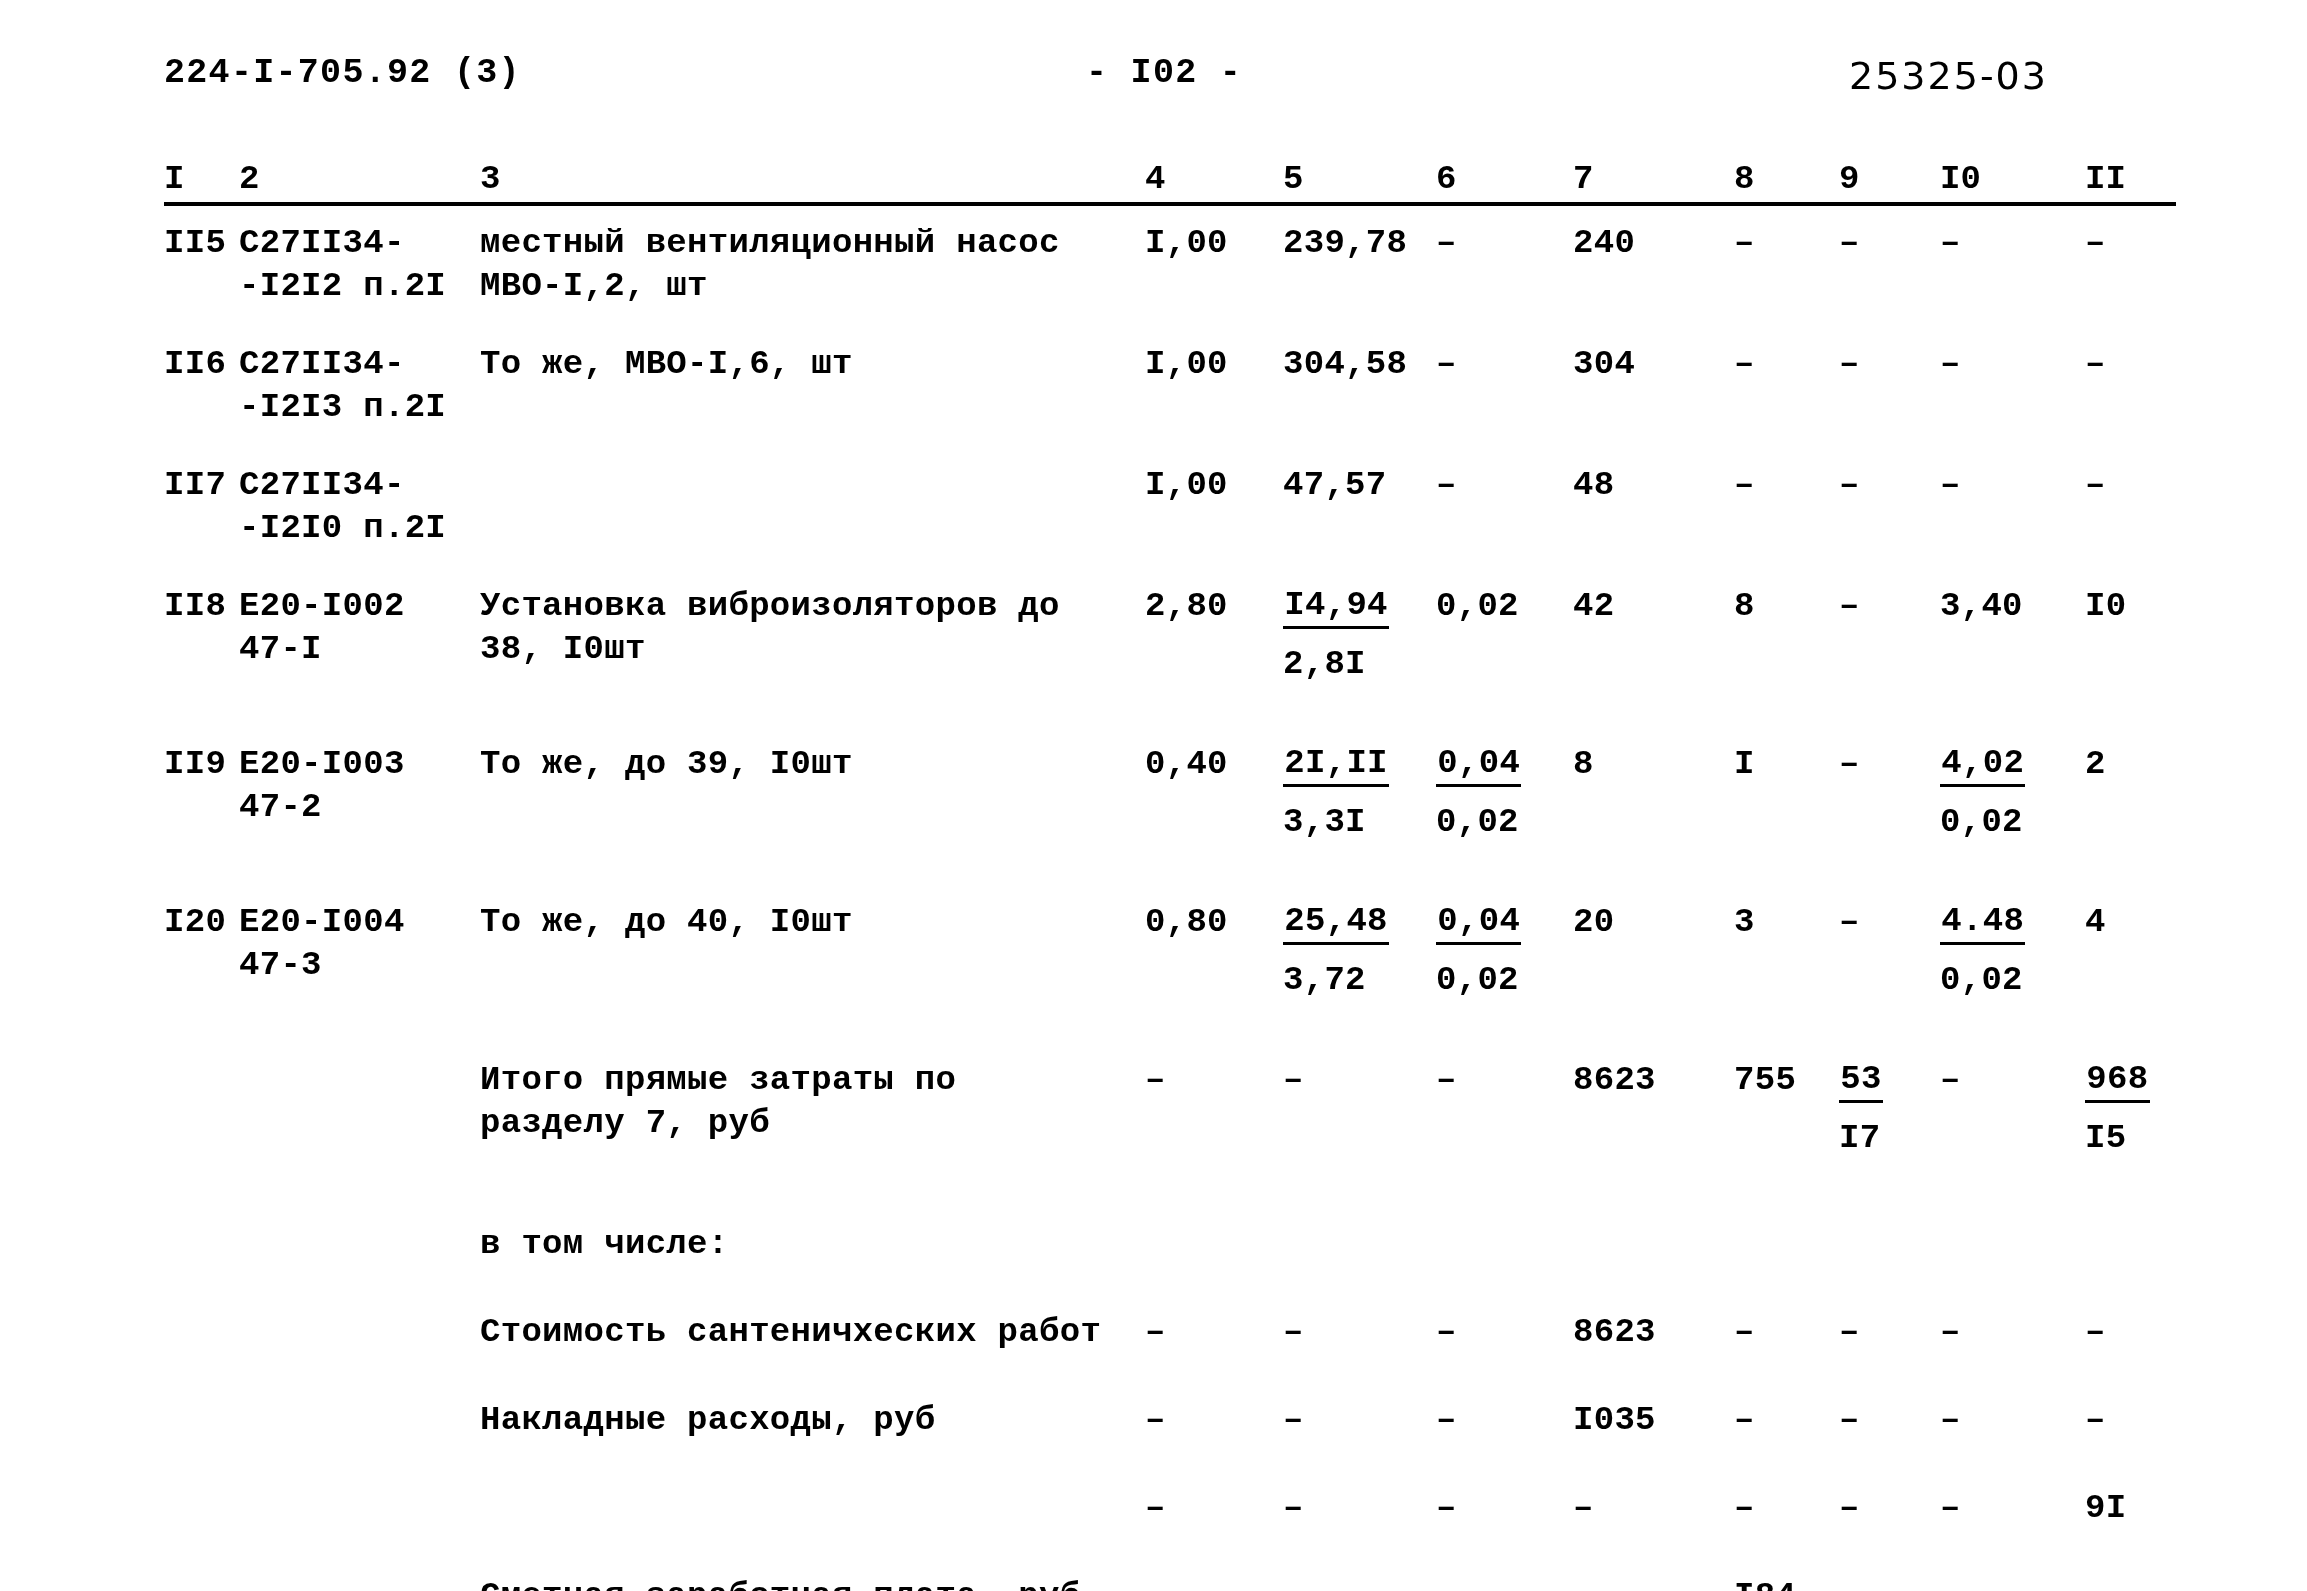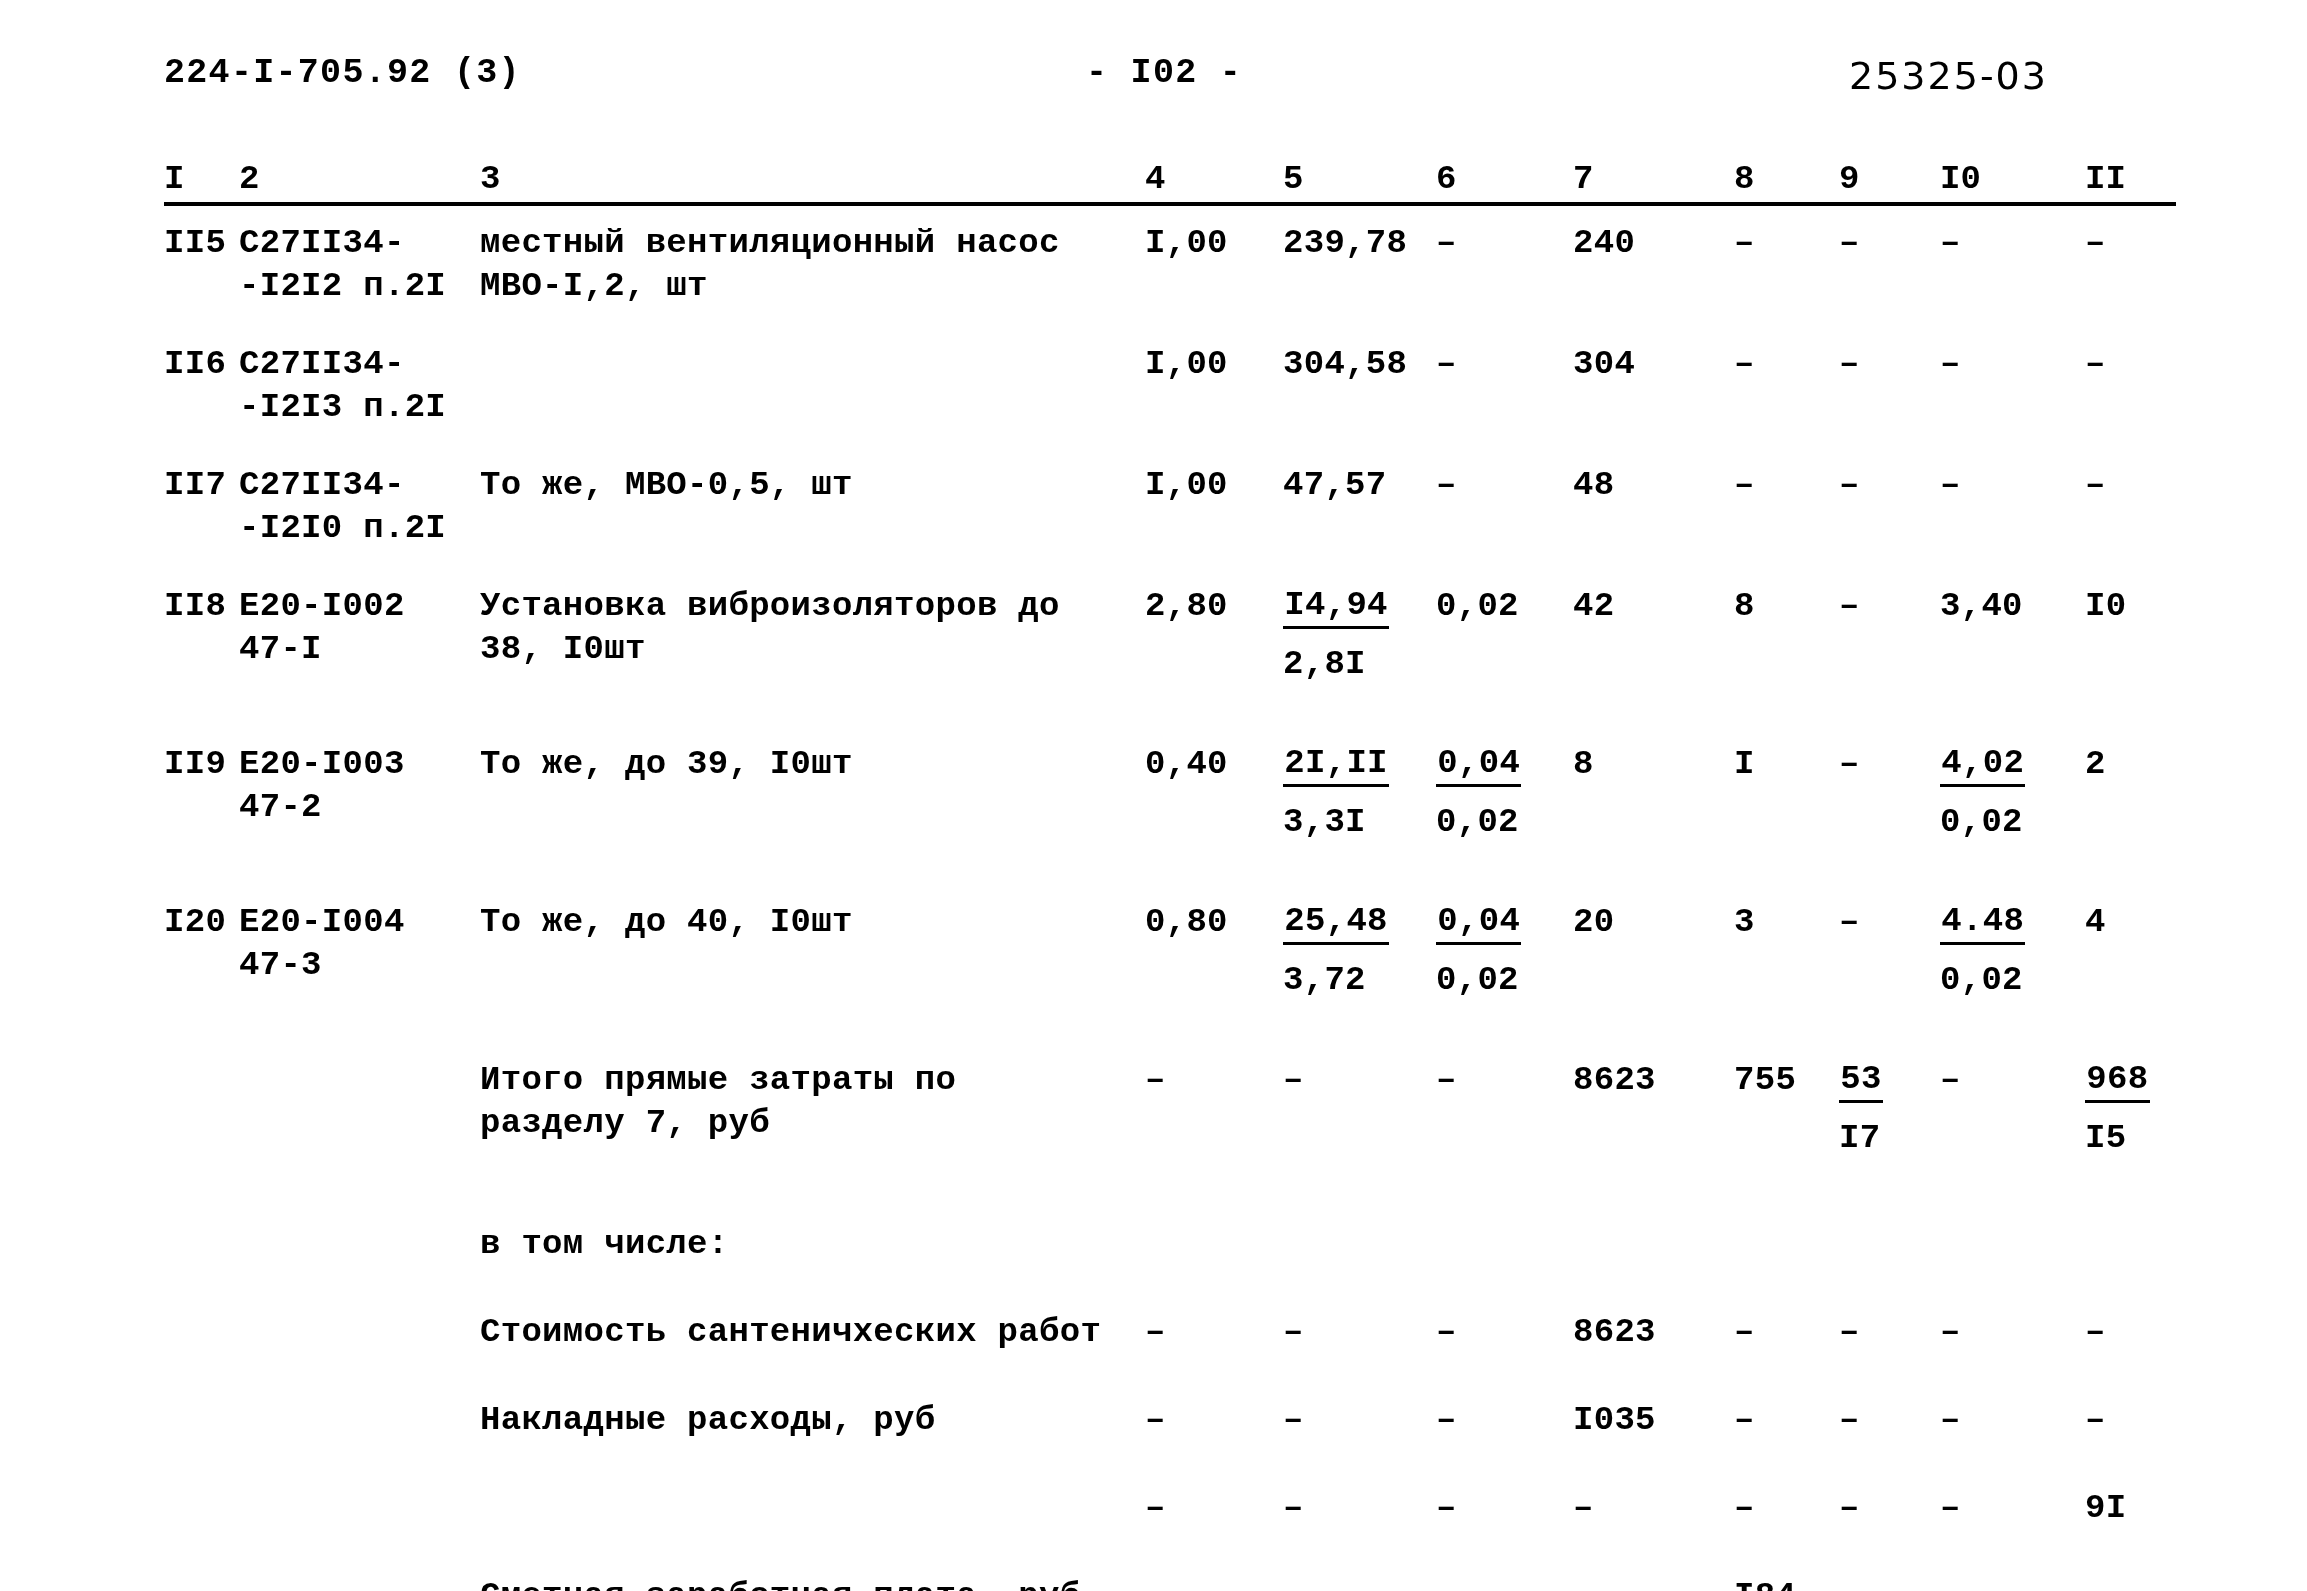--- a/index.html
+++ b/index.html
@@ -163,33 +163,33 @@
         <div class="cell c6">–</div>
         <div class="cell c7">240</div>
         <div class="cell c8">–</div>
         <div class="cell c9">–</div>
         <div class="cell c10">–</div>
         <div class="cell c11">–</div>
       </div>
       <div class="row" style="height:121px">
         <div class="cell c1">II6</div>
         <div class="cell c2">С27II34-<span class="sub2">-I2I3 п.2I</span></div>
+        <div class="cell c3">То же, МВО-I,6, шт</div>
         <div class="cell c4">I,00</div>
         <div class="cell c5">304,58</div>
         <div class="cell c6">–</div>
         <div class="cell c7">304</div>
         <div class="cell c8">–</div>
         <div class="cell c9">–</div>
         <div class="cell c10">–</div>
         <div class="cell c11">–</div>
       </div>
       <div class="row" style="height:121px">
         <div class="cell c1">II7</div>
         <div class="cell c2">С27II34-<span class="sub2">-I2I0 п.2I</span></div>
-        <div class="cell c3">То же, МВО-0,5, шт</div>
         <div class="cell c4">I,00</div>
         <div class="cell c5">47,57</div>
         <div class="cell c6">–</div>
         <div class="cell c7">48</div>
         <div class="cell c8">–</div>
         <div class="cell c9">–</div>
         <div class="cell c10">–</div>
         <div class="cell c11">–</div>
       </div>
       <div class="row" style="height:158px">

